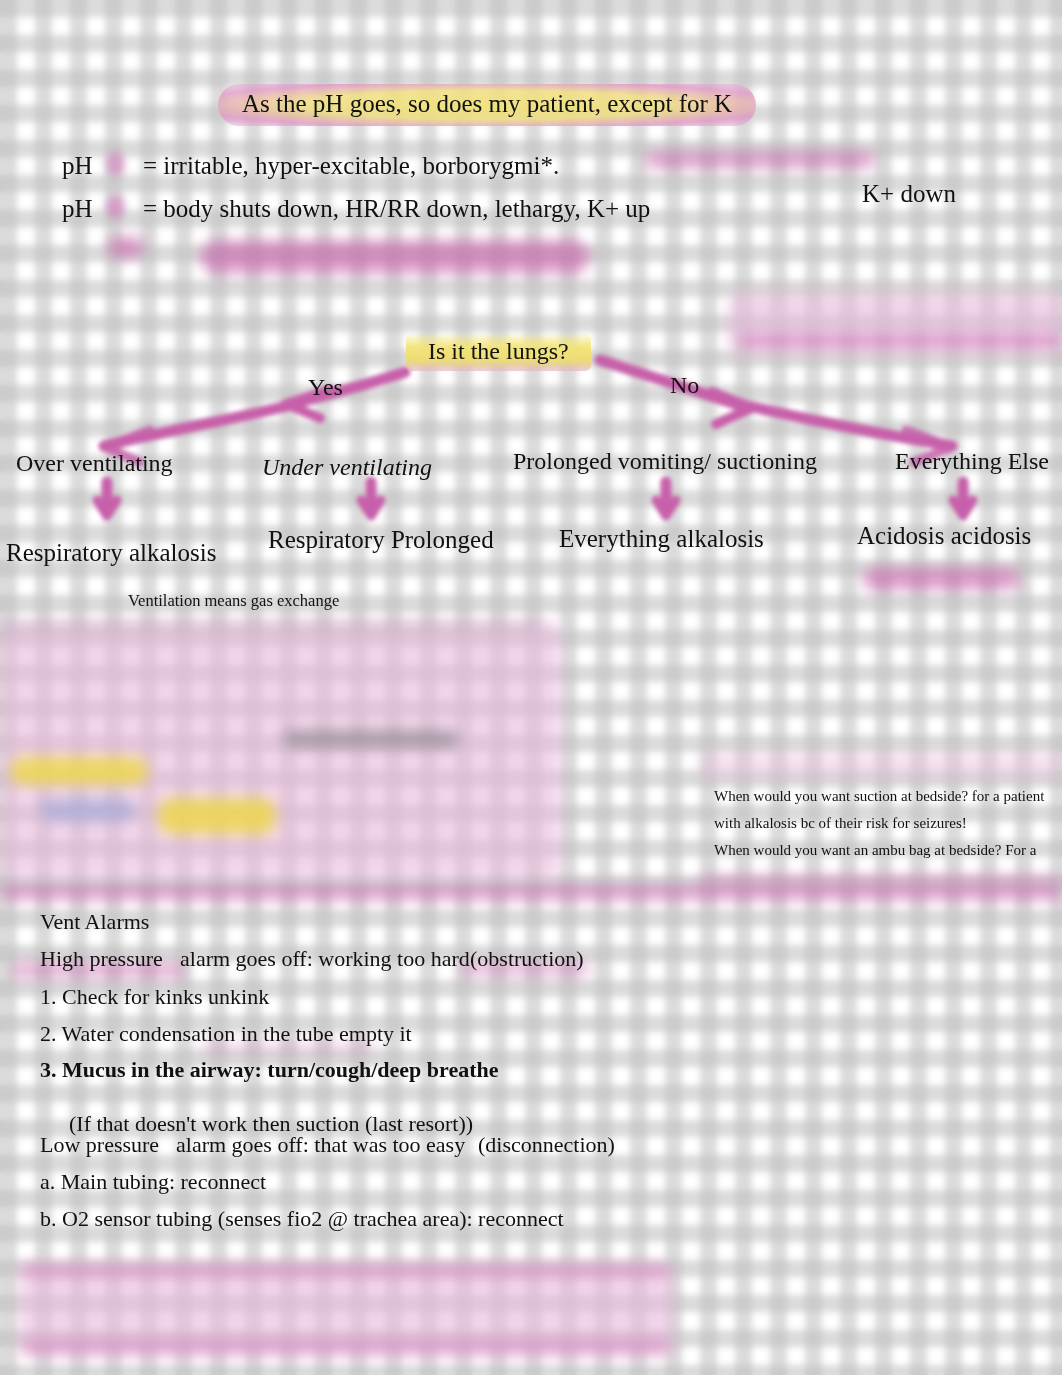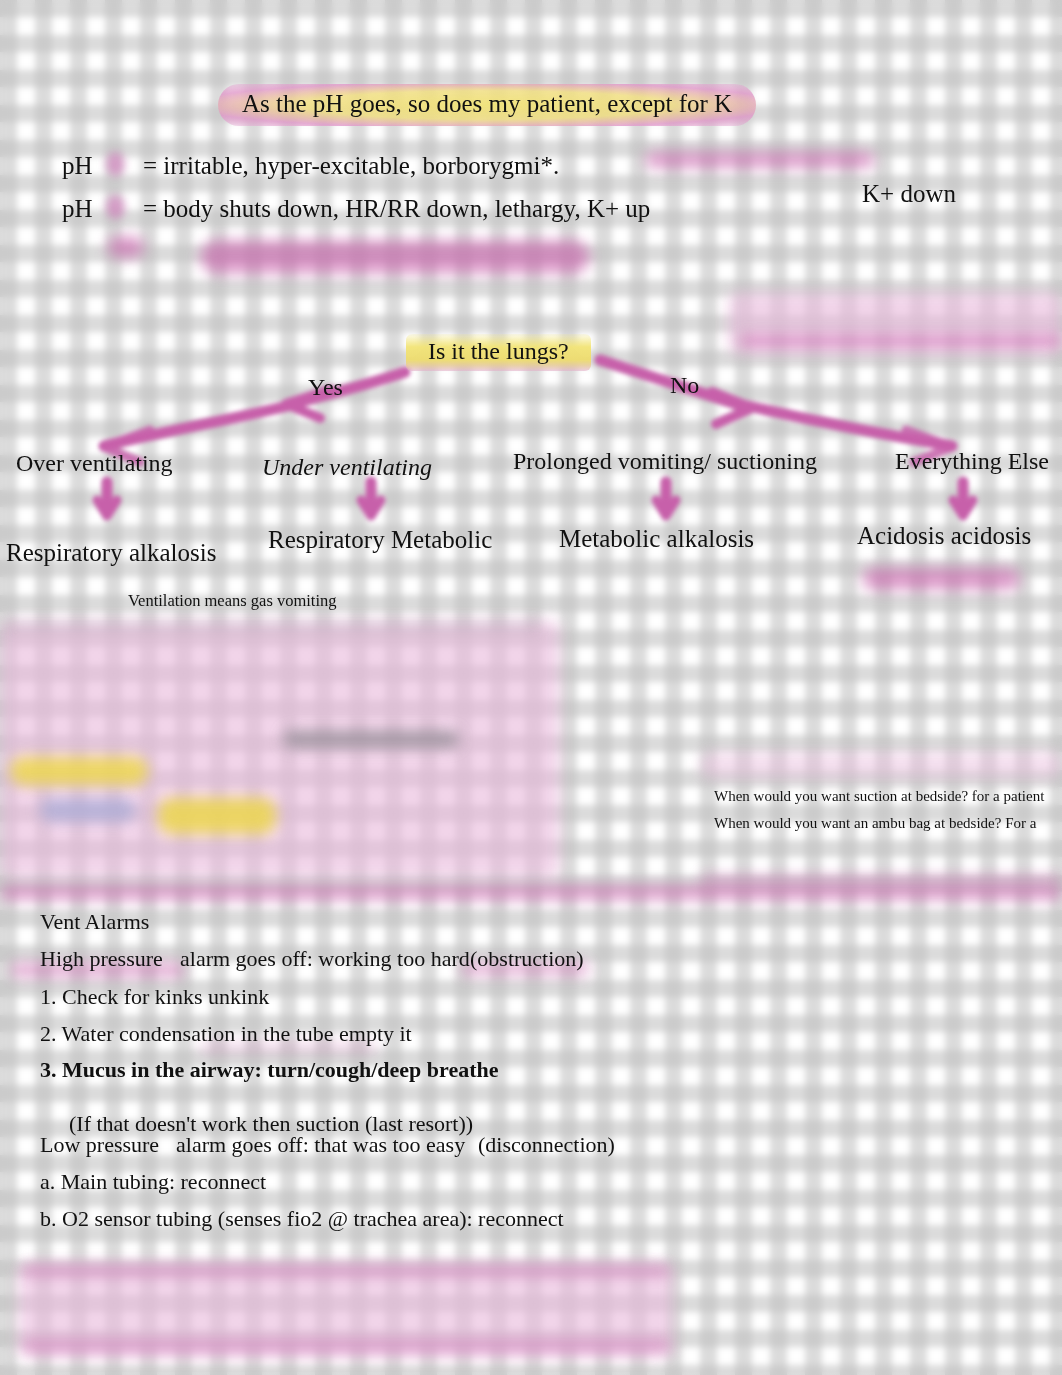--- a/index.html
+++ b/index.html
@@ -153,28 +153,29 @@
 
 <div class="txt layer t24 soft" style="left:308px; top:374px;">Yes</div>
 <div class="txt layer t24 soft" style="left:670px; top:372px;">No</div>
 
 <div class="txt layer t24 soft" style="left:16px; top:450px;">Over ventilating</div>
 <div class="txt layer t24 soft" style="left:262px; top:454px;font-style:italic;">Under ventilating</div>
 <div class="txt layer t24 soft" style="left:513px; top:448px;">Prolonged vomiting/ suctioning</div>
 <div class="txt layer t24 soft" style="left:895px; top:448px;">Everything Else</div>
 
 <div class="txt layer t25 soft" style="left:6px; top:539px;text-align:center;">Respiratory alkalosis</div>
-<div class="txt layer t25 soft" style="left:268px; top:526px;">Respiratory Metabolic</div>
-<div class="txt layer t25 soft" style="left:559px; top:525px;">Metabolic alkalosis</div>
+<div class="txt layer t25 soft" style="left:268px; top:526px;">Respiratory Prolonged</div>
+<div class="txt layer t25 soft" style="left:559px; top:525px;">Everything alkalosis</div>
 <div class="txt layer t25 soft" style="left:857px; top:522px;">Acidosis acidosis</div>
 
-<div class="txt layer t17 soft" style="left:128px; top:591px;">Ventilation means gas vomiting</div>
+<div class="txt layer t17 soft" style="left:128px; top:591px;">Ventilation means gas exchange</div>
 
 <div class="layer" style="left:714px; top:783px; width:348px;">
   <div class="t15 soft" style="white-space:nowrap; line-height:27px;">When would you want suction at bedside? for a patient</div>
+  <div class="t15 soft" style="white-space:nowrap; line-height:27px;">with alkalosis bc of their risk for seizures!</div>
   <div class="t15 soft" style="white-space:nowrap; line-height:27px;">When would you want an ambu bag at bedside? For a</div>
 </div>
 
 <div class="txt layer t22 soft" style="left:40px; top:909px;">Vent Alarms</div>
 
 <div class="txt layer t22 soft" style="left:40px; top:946px;">High pressure</div>
 <div class="txt layer t22 soft" style="left:180px; top:946px;">alarm goes off: working too hard</div>
 <div class="txt layer t22 soft" style="left:470px; top:946px;">(obstruction)</div>
 
 <div class="txt layer t22 soft" style="left:40px; top:984px;">1. Check for kinks   unkink</div>

